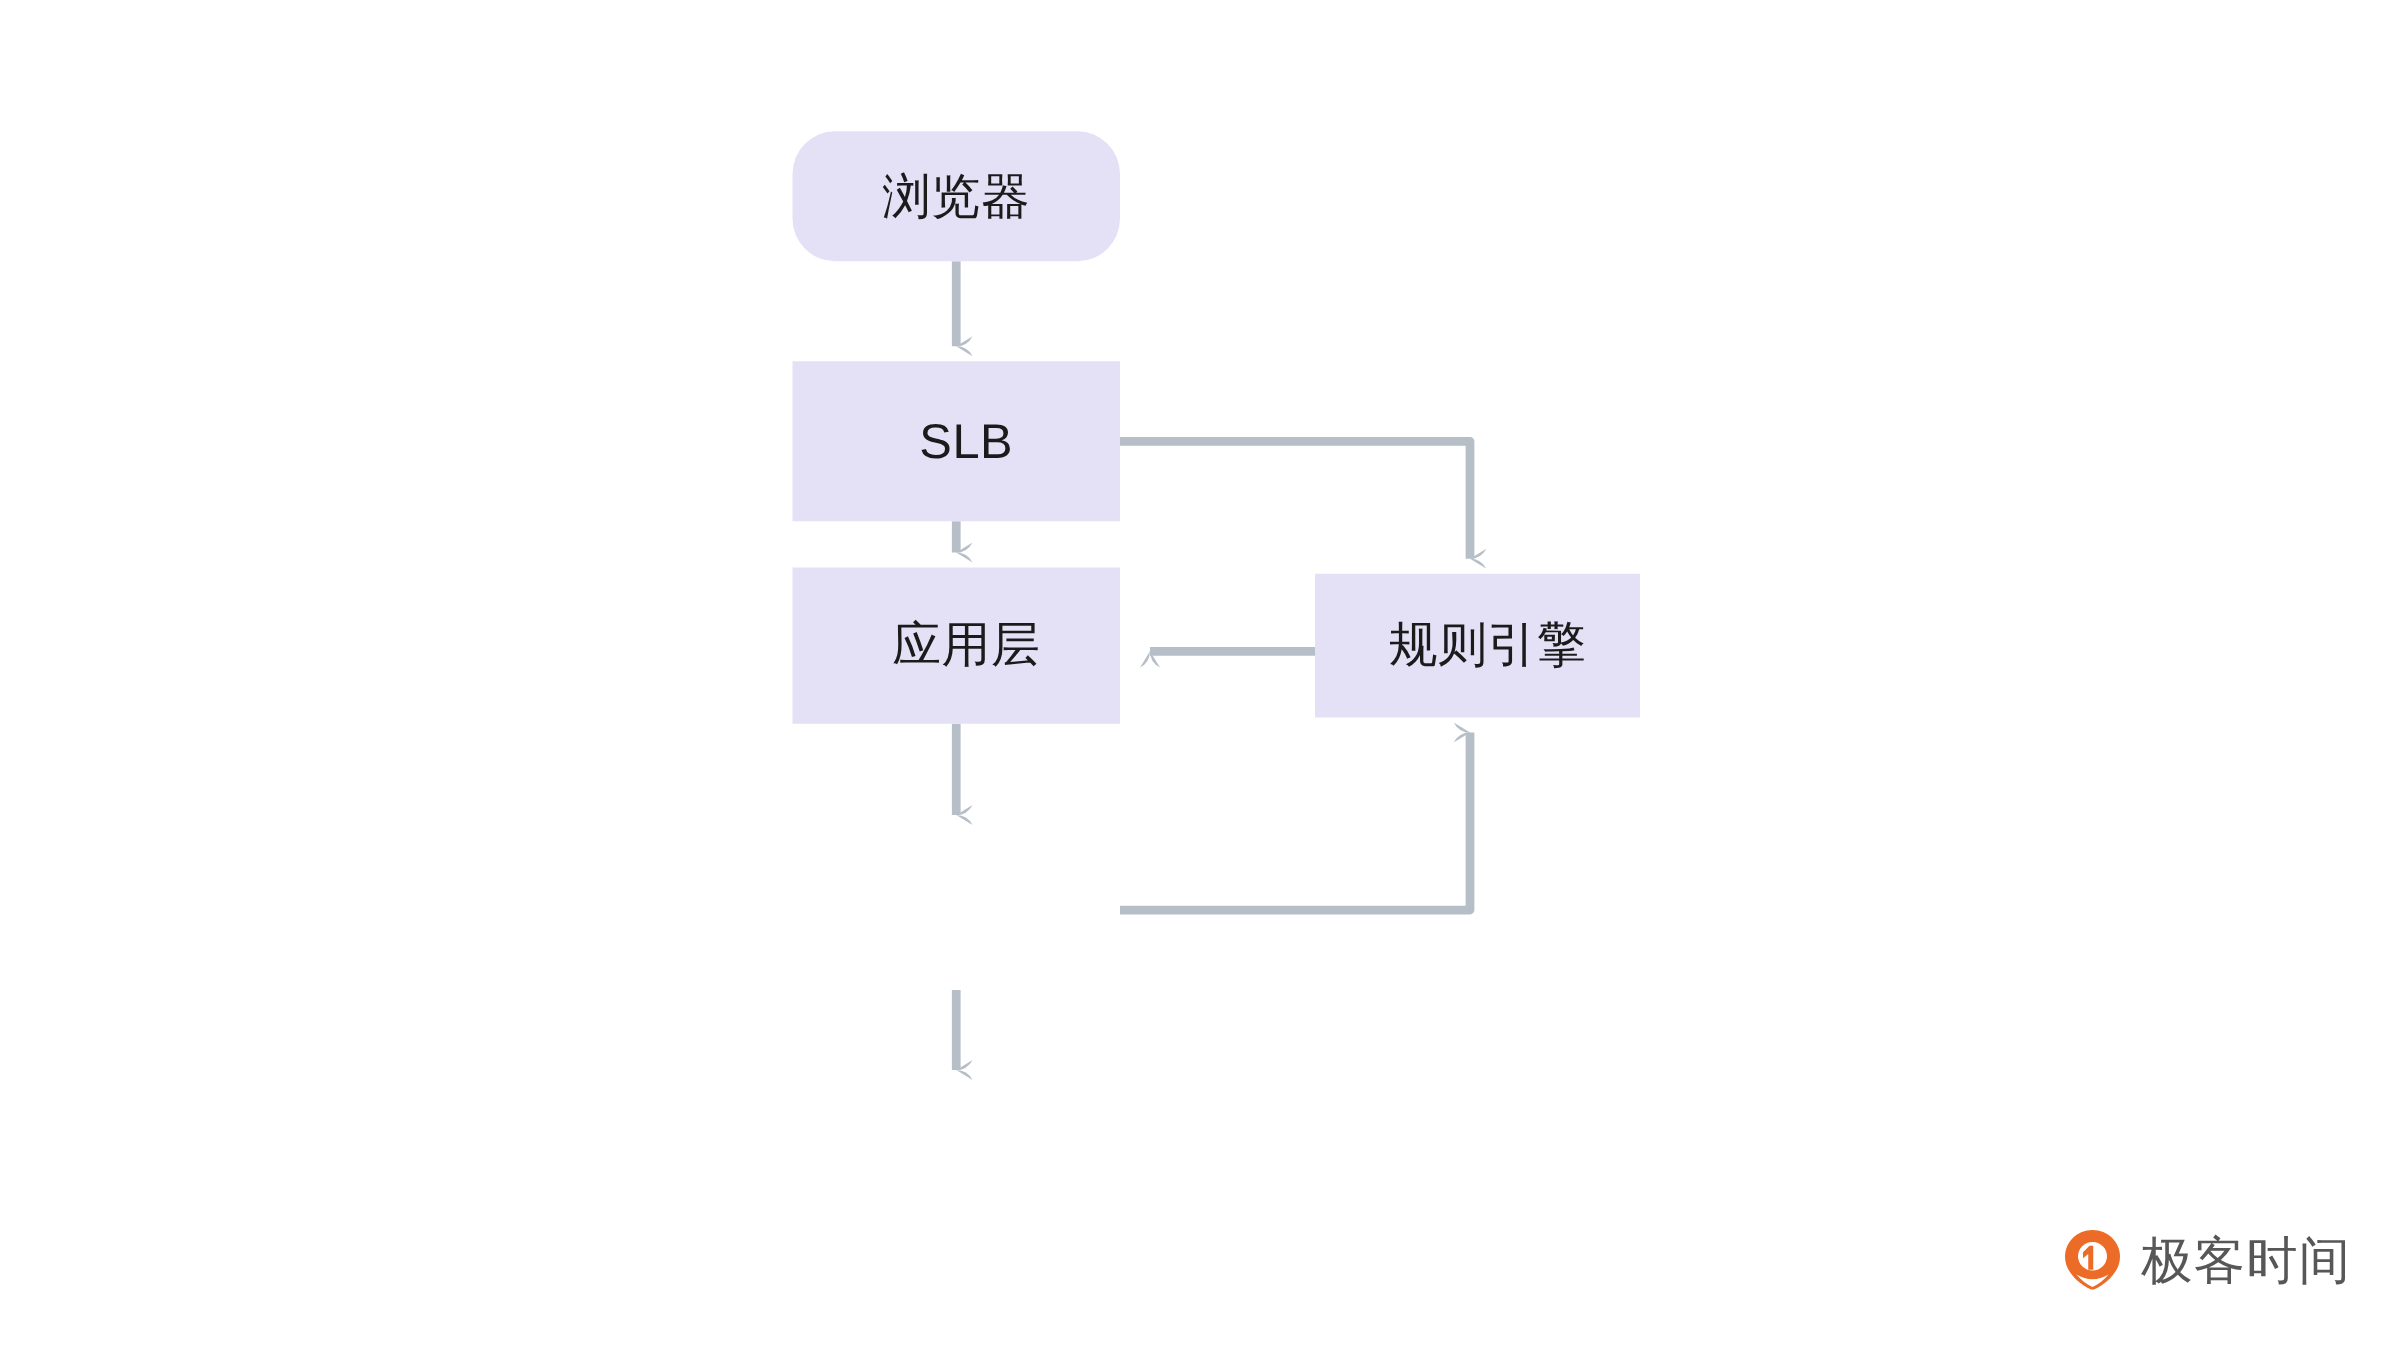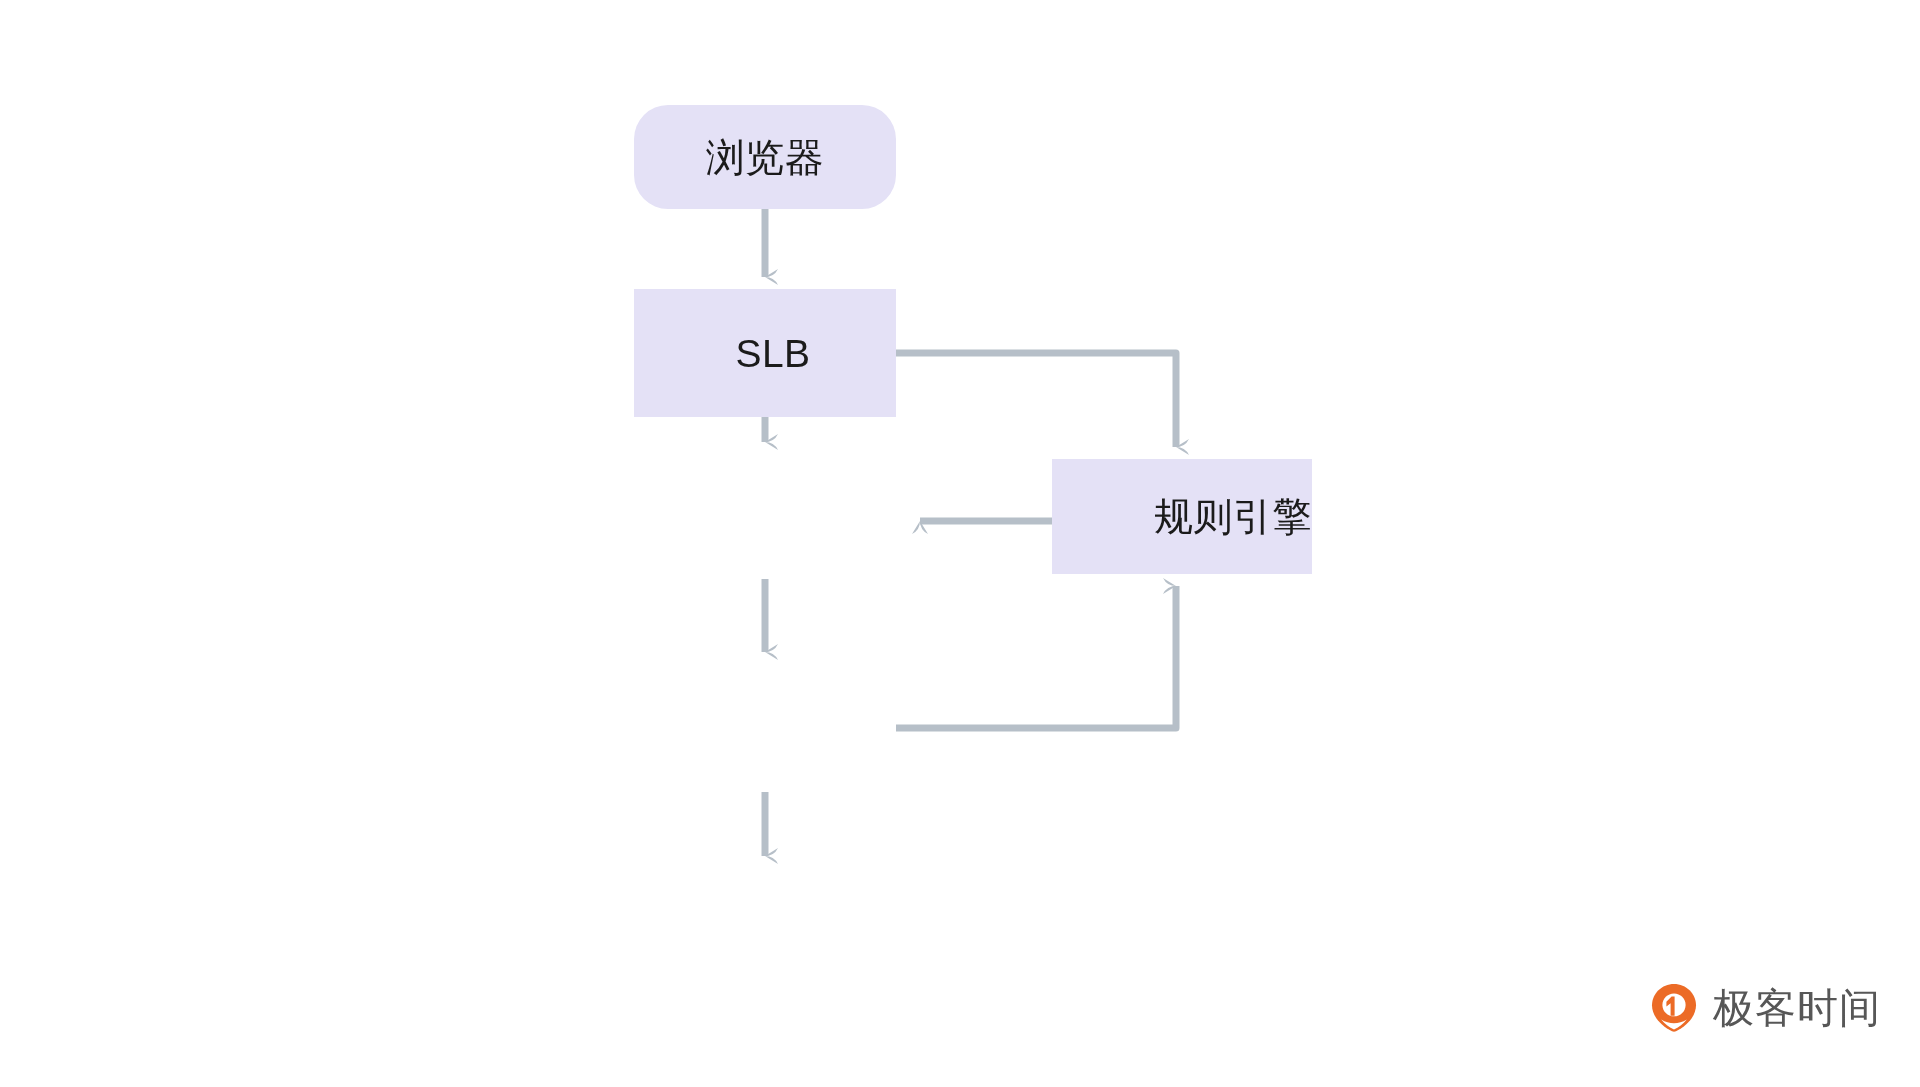--- a/index.html
+++ b/index.html
@@ -47,21 +47,21 @@
     font-size: 39px;
     color: #1b1b1b;
   }
 
   
   #node-browser   { left: 634px; top: 105px;  width: 262px; height: 104px; }
   #node-slb       { left: 634px; top: 289px;  width: 262px; height: 128px; }
   #node-app       { left: 634px; top: 454px;  width: 262px; height: 125px; }
   #node-sdk       { left: 634px; top: 664px;  width: 262px; height: 128px; }
   #node-business  { left: 634px; top: 868px;  width: 262px; height: 104px; }
-  #node-rule      { left: 1052px; top: 459px; width: 260px; height: 115px; justify-content: flex-end; }
+  #node-rule      { left: 1052px; top: 459px; width: 260px; height: 115px; }
 
   
   #connectors {
     position: absolute;
     left: 0;
     top: 0;
     width: 1920px;
     height: 1087px;
     pointer-events: none;
   }
@@ -132,20 +132,23 @@
   </svg>
 
   <div id="node-browser" class="node rounded">
     <span class="node-label">浏览器</span>
   </div>
 
   <div id="node-slb" class="node square">
     <span class="node-label">SLB</span>
   </div>
 
+  <div id="node-app" class="node square">
+    <span class="node-label">应用层</span>
+  </div>
 
 
 
   <div id="node-rule" class="node square">
     <span class="node-label">规则引擎</span>
   </div>
 
   <div id="watermark">
     <svg width="52" height="52" viewBox="0 0 52 52" xmlns="http://www.w3.org/2000/svg">
       <path d="M26,2 C13.8,2 4,11.6 4,23.3 C4,34 12.6,43.5 24,49.2

